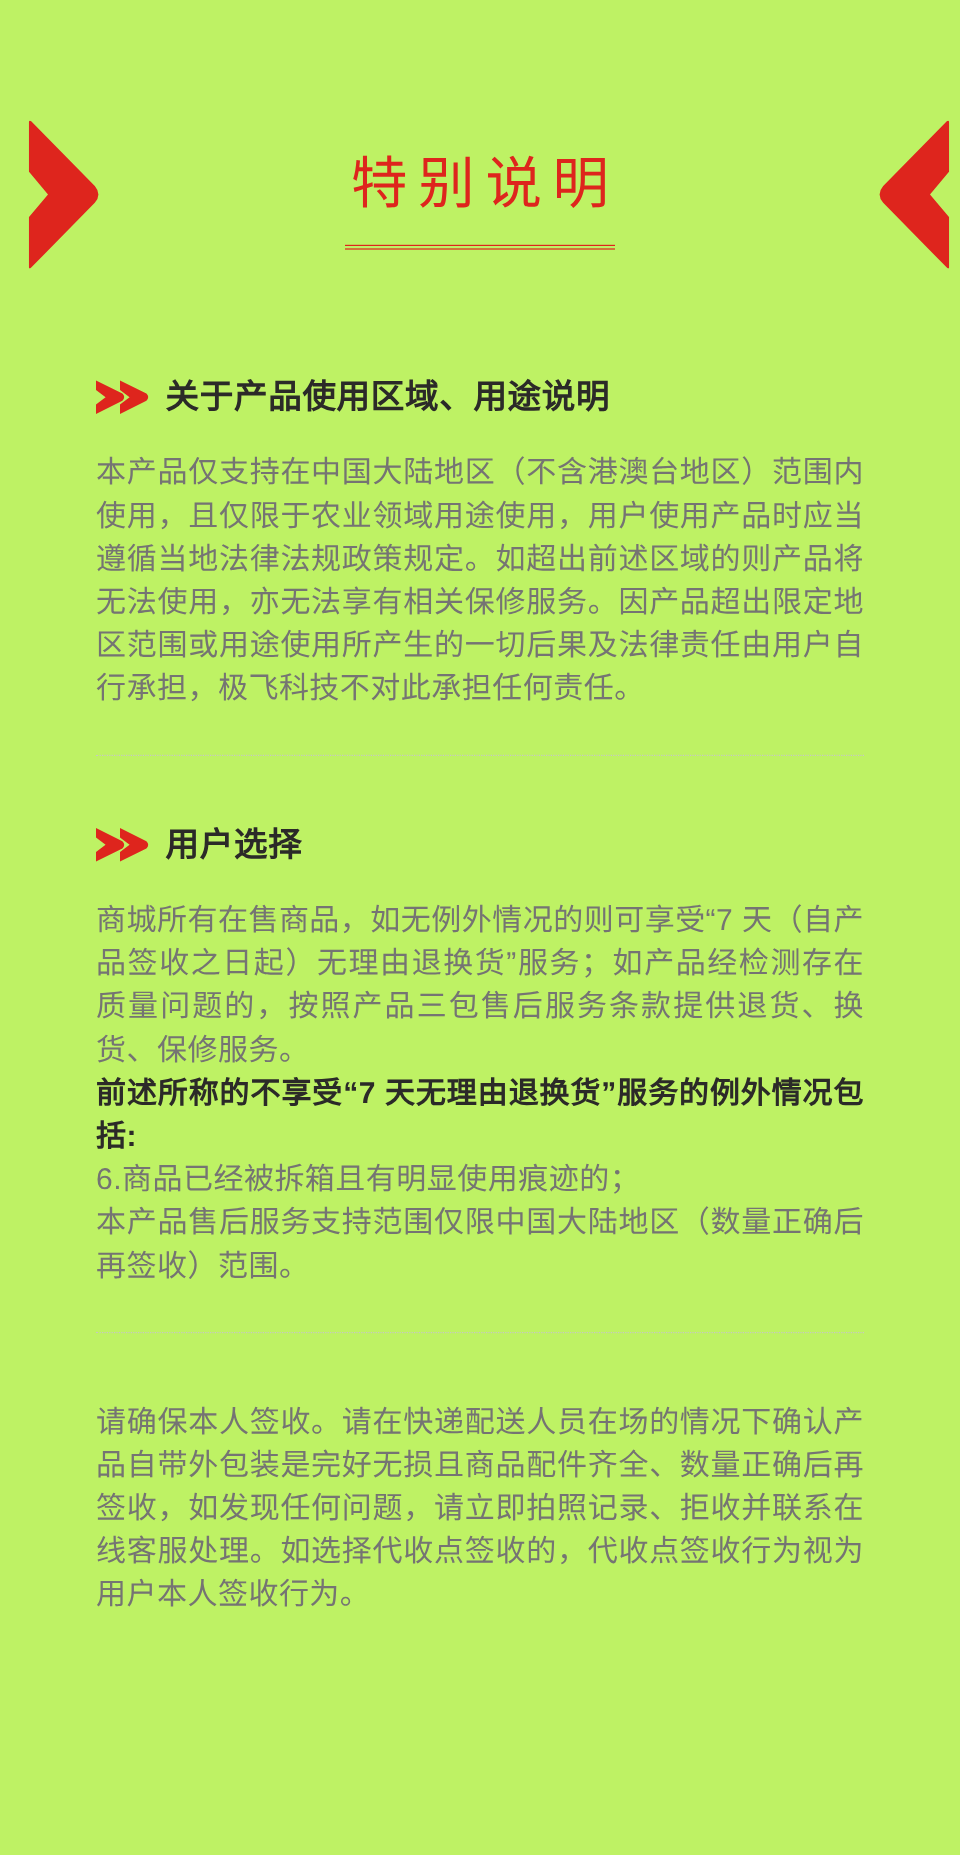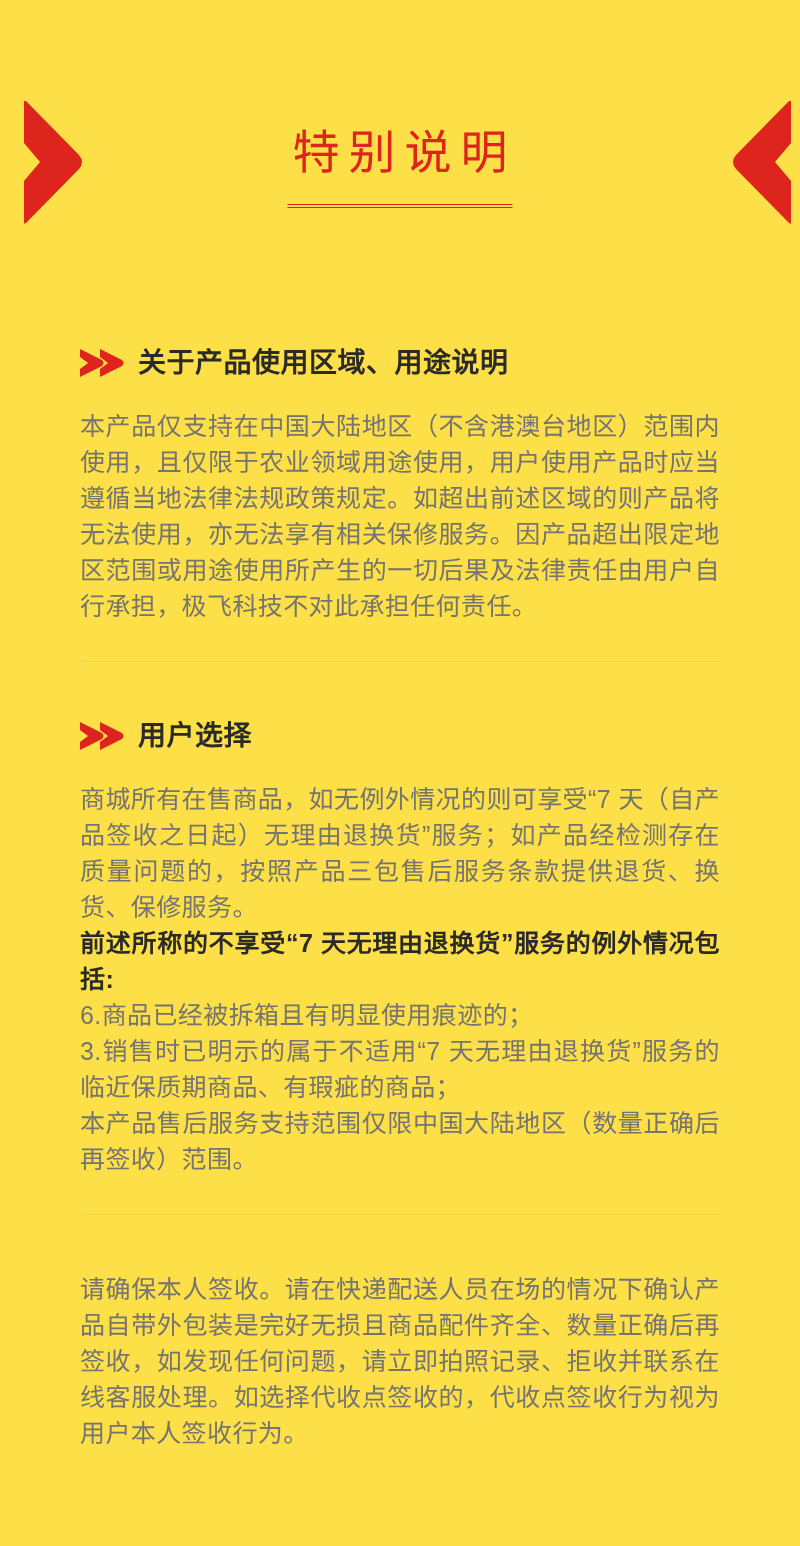--- a/index.html
+++ b/index.html
@@ -9,21 +9,21 @@
     --divider:#c6c6c6;
   }
   *{box-sizing:border-box;}
   html,body{margin:0;padding:0;background:#ffffff;}
   body{font-family:"Liberation Sans","DejaVu Sans",sans-serif;}
   .page{
     position:relative;
     width:800px;
     height:1546px;
     margin:0 auto;
-    background:#fde047;
+    background:#bef264;
     overflow:hidden;
   }
   
   .hero{position:relative;height:230px;}
   .hero-arrow{position:absolute;top:100px;width:60px;height:124px;}
   .hero-arrow.left{left:24px;}
   .hero-arrow.right{right:9px;transform:scaleX(-1);}
   .hero-arrow path{fill:var(--red);}
   .hero-title{
     position:absolute;left:0;right:0;top:124px;margin:0;
@@ -33,21 +33,21 @@
     letter-spacing:9px;text-indent:9px;
   }
   .hero-underline{
     position:absolute;top:204px;left:50%;transform:translateX(-50%);
     width:225px;height:4px;
     border-top:1px solid var(--red);
     border-bottom:1px solid var(--red);
   }
   
   .content{margin:0 80px;}
-  .section:first-child{margin-top:115px;}
+  .section:first-child{margin-top:83px;}
   .divider{
     border-top:1px dotted var(--divider);
     height:0;margin:37px 0 56px 0;
   }
   .sec-head{
     display:flex;align-items:center;gap:13px;
     margin:0 0 27px 0;
     font-size:28px;line-height:36px;font-weight:700;
     color:var(--heading);letter-spacing:0.5px;
   }
@@ -108,21 +108,20 @@
       <span class="sec-title">用户选择</span>
     </h2>
     <div class="paras">
   <p class="para">商城所有在售商品，如无例外情况的则可享受“7 天（自产品签收之日起）无理由退换货”服务；如产品经检测存在质量问题的，按照产品三包售后服务条款提供退货、换货、保修服务。</p>
 
   <p class="para bold">前述所称的不享受“7 天无理由退换货”服务的例外情况包括:</p>
 
   <p class="para">6.商品已经被拆箱且有明显使用痕迹的；</p>
 
 
-  <p class="para">3.销售时已明示的属于不适用“7 天无理由退换货”服务的临近保质期商品、有瑕疵的商品；</p>
 
 
   <p class="para">本产品售后服务支持范围仅限中国大陆地区（数量正确后再签收）范围。</p>
 </div>
   </section>
 
   <section class="section">
     <div class="divider"></div>
     <div class="paras">
   <p class="para">请确保本人签收。请在快递配送人员在场的情况下确认产品自带外包装是完好无损且商品配件齐全、数量正确后再签收，如发现任何问题，请立即拍照记录、拒收并联系在线客服处理。如选择代收点签收的，代收点签收行为视为用户本人签收行为。</p>

